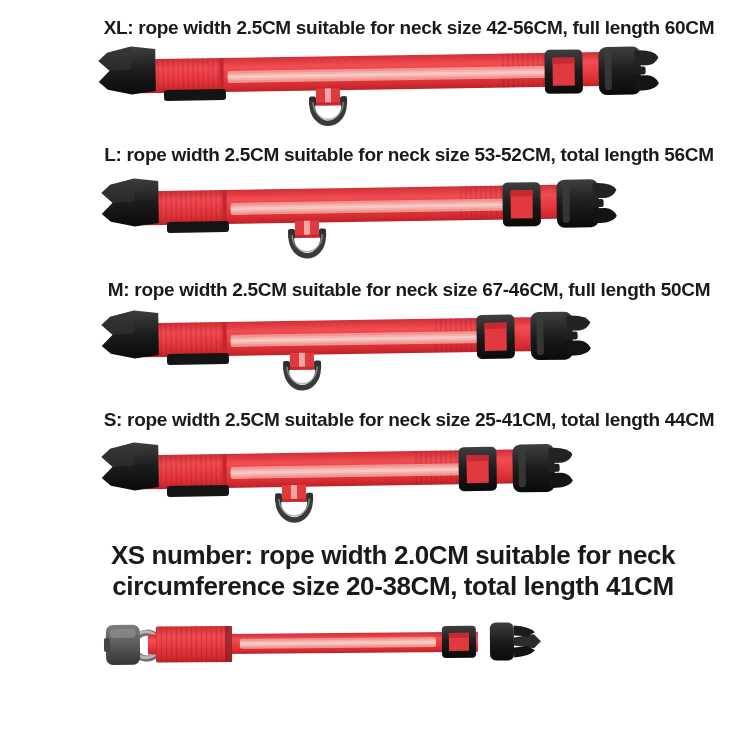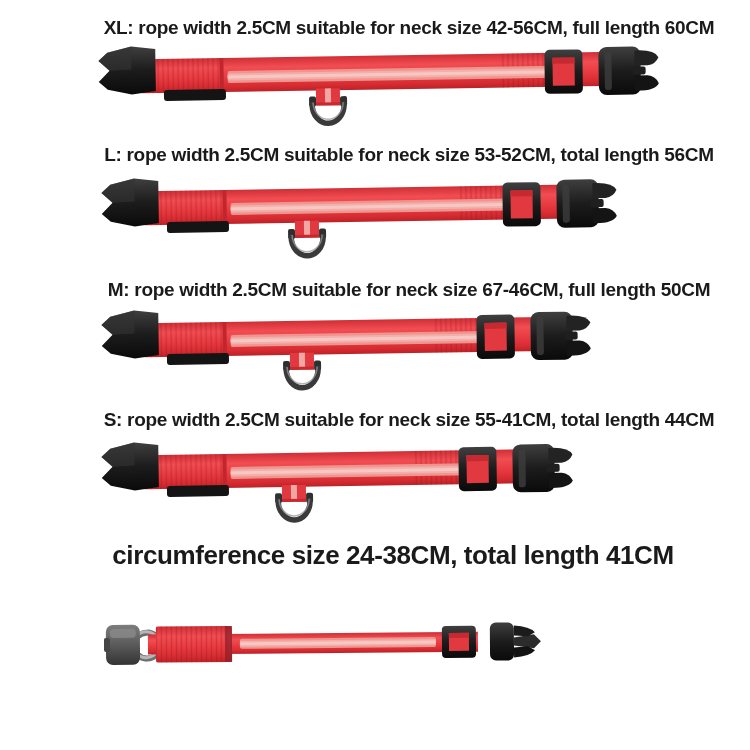--- a/index.html
+++ b/index.html
@@ -175,21 +175,21 @@
         <rect x="378" y="13" width="38" height="44" rx="5" fill="url(#gb2)"></rect>
         <rect x="386" y="21" width="22" height="28" fill="#e23940"></rect>
         <rect x="386" y="21" width="22" height="6" fill="#c62a30"></rect>
         <rect x="432" y="11" width="42" height="48" rx="8" fill="url(#gb2)"></rect>
         <rect x="438" y="16" width="7" height="38" rx="3" fill="#3d3d3d" opacity="0.8"></rect>
         <path d="M 468 15 Q 488 14 492 22 Q 489 29 481 30 L 468 30 Z" fill="#232323"></path>
         <path d="M 468 55 Q 488 56 492 48 Q 489 41 481 40 L 468 40 Z" fill="#141414"></path>
         <rect x="466" y="31" width="13" height="8" rx="2" fill="#1f1f1f"></rect>
       </svg></div>
 
-  <div class="caption t4">S: rope width 2.5CM suitable for neck size 55-41CM, total length 44CM</div>
+  <div class="caption t4">S: rope width 2.5CM suitable for neck size 25-41CM, total length 44CM</div>
   <div class="collar c4"><svg width="476" height="105" viewBox="0 0 476 105">
         <defs>
           <linearGradient id="gr3" x1="0" y1="0" x2="0" y2="1">
             <stop offset="0" stop-color="#d02f36"></stop>
             <stop offset="0.28" stop-color="#f14d52"></stop>
             <stop offset="0.6" stop-color="#e73a40"></stop>
             <stop offset="0.85" stop-color="#d52b31"></stop>
             <stop offset="1" stop-color="#bb2227"></stop>
           </linearGradient>
           <linearGradient id="gb3" x1="0" y1="0" x2="0" y2="1">
@@ -227,21 +227,22 @@
         <rect x="368" y="21" width="22" height="28" fill="#e23940"></rect>
         <rect x="368" y="21" width="22" height="6" fill="#c62a30"></rect>
         <rect x="414" y="11" width="42" height="48" rx="8" fill="url(#gb3)"></rect>
         <rect x="420" y="16" width="7" height="38" rx="3" fill="#3d3d3d" opacity="0.8"></rect>
         <path d="M 450 15 Q 470 14 474 22 Q 471 29 463 30 L 450 30 Z" fill="#232323"></path>
         <path d="M 450 55 Q 470 56 474 48 Q 471 41 463 40 L 450 40 Z" fill="#141414"></path>
         <rect x="448" y="31" width="13" height="8" rx="2" fill="#1f1f1f"></rect>
       </svg></div>
 
   <div class="caption xs t5">
-    <div>circumference size 24-38CM, total length 41CM</div>
+    <div>XS number: rope width 2.0CM suitable for neck</div>
+    <div>circumference size 20-38CM, total length 41CM</div>
   </div>
   <div class="collar xsrow c5"><svg width="437" height="72" viewBox="0 0 437 72">
         <defs>
           <linearGradient id="gr4" x1="0" y1="0" x2="0" y2="1">
             <stop offset="0" stop-color="#d02f36"></stop>
             <stop offset="0.28" stop-color="#f14d52"></stop>
             <stop offset="0.6" stop-color="#e73a40"></stop>
             <stop offset="0.85" stop-color="#d52b31"></stop>
             <stop offset="1" stop-color="#bb2227"></stop>
           </linearGradient>

